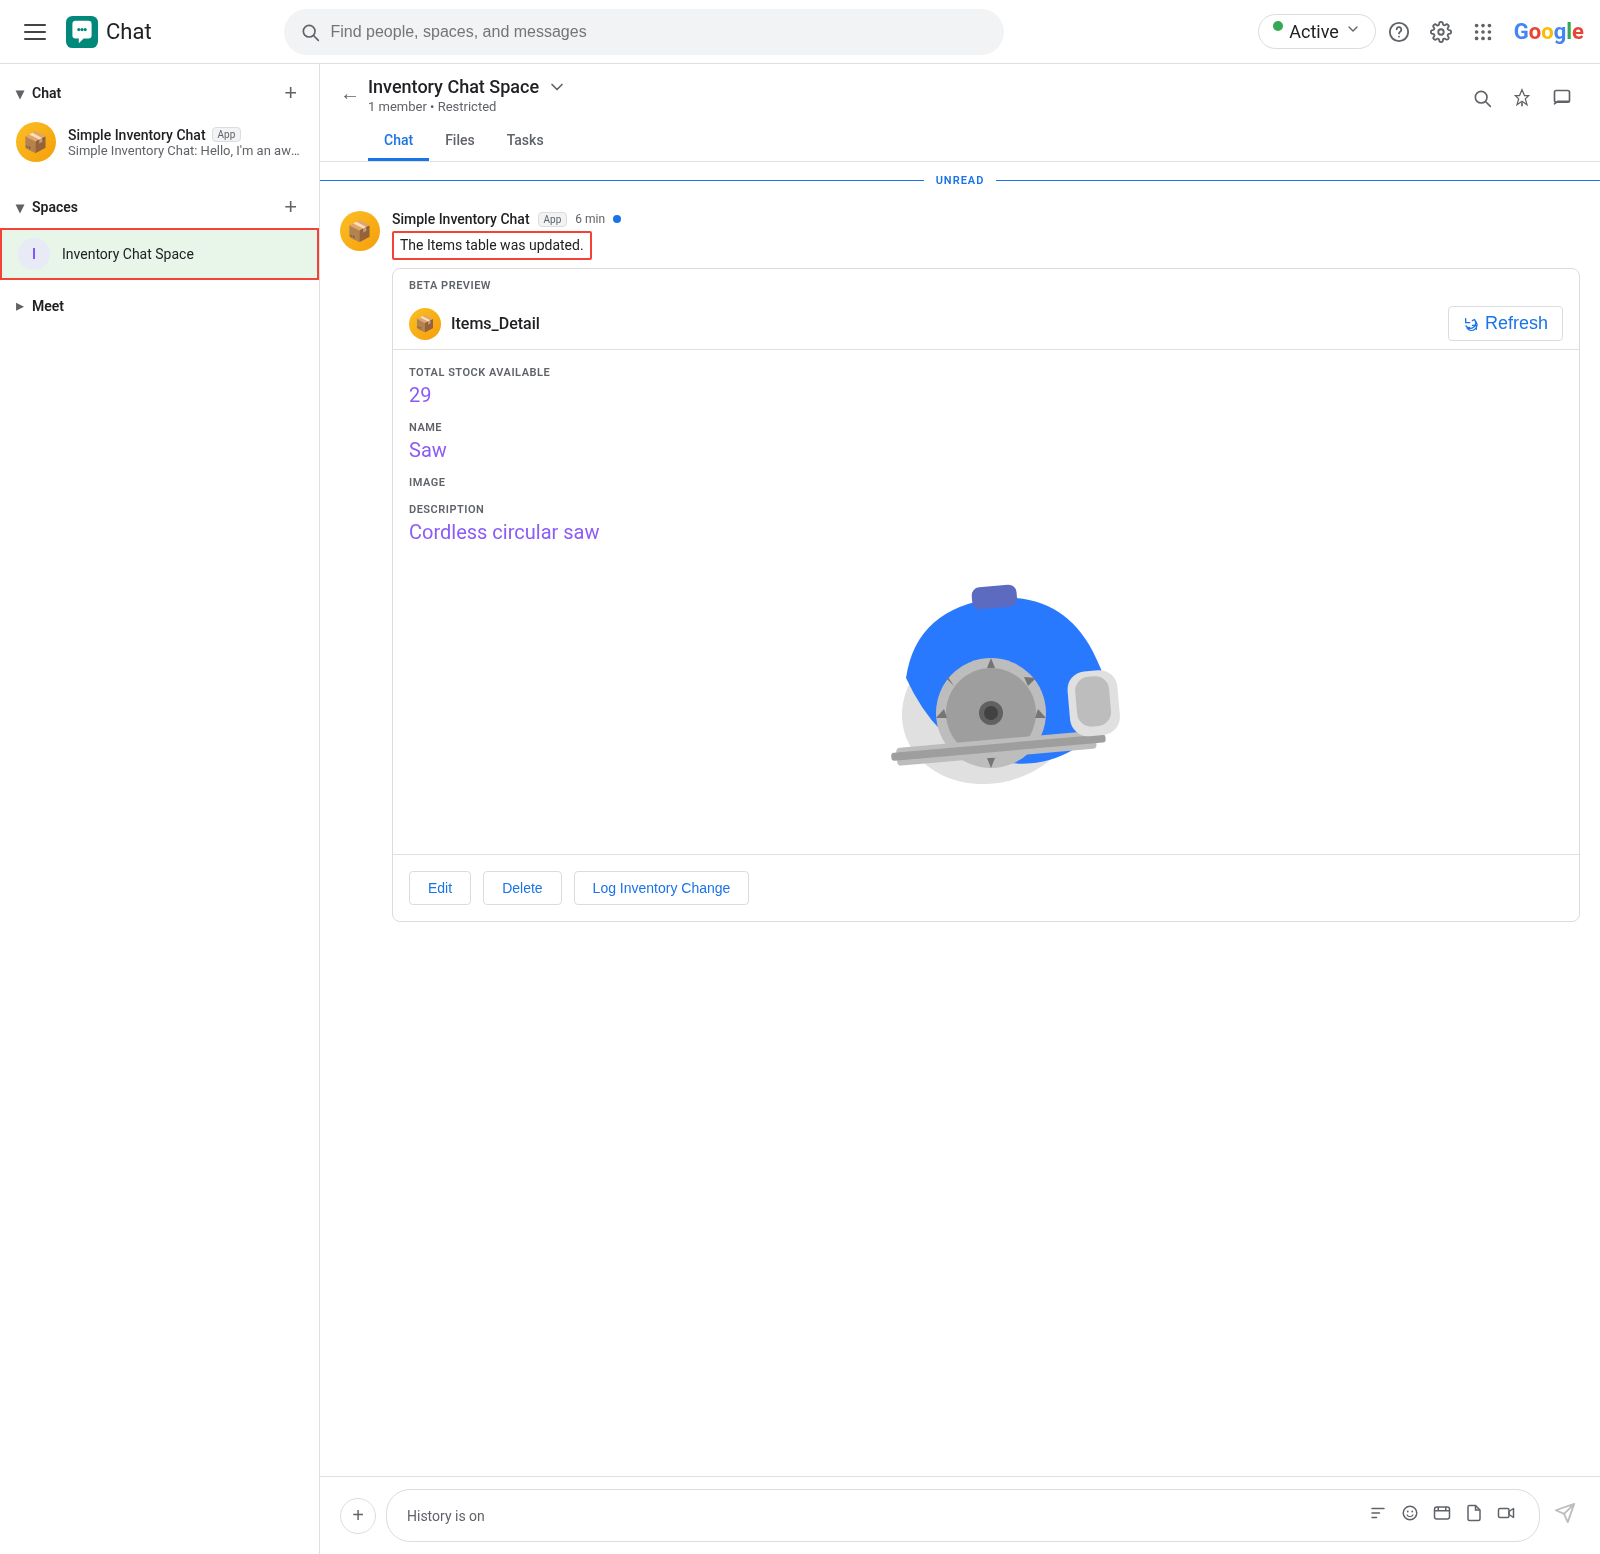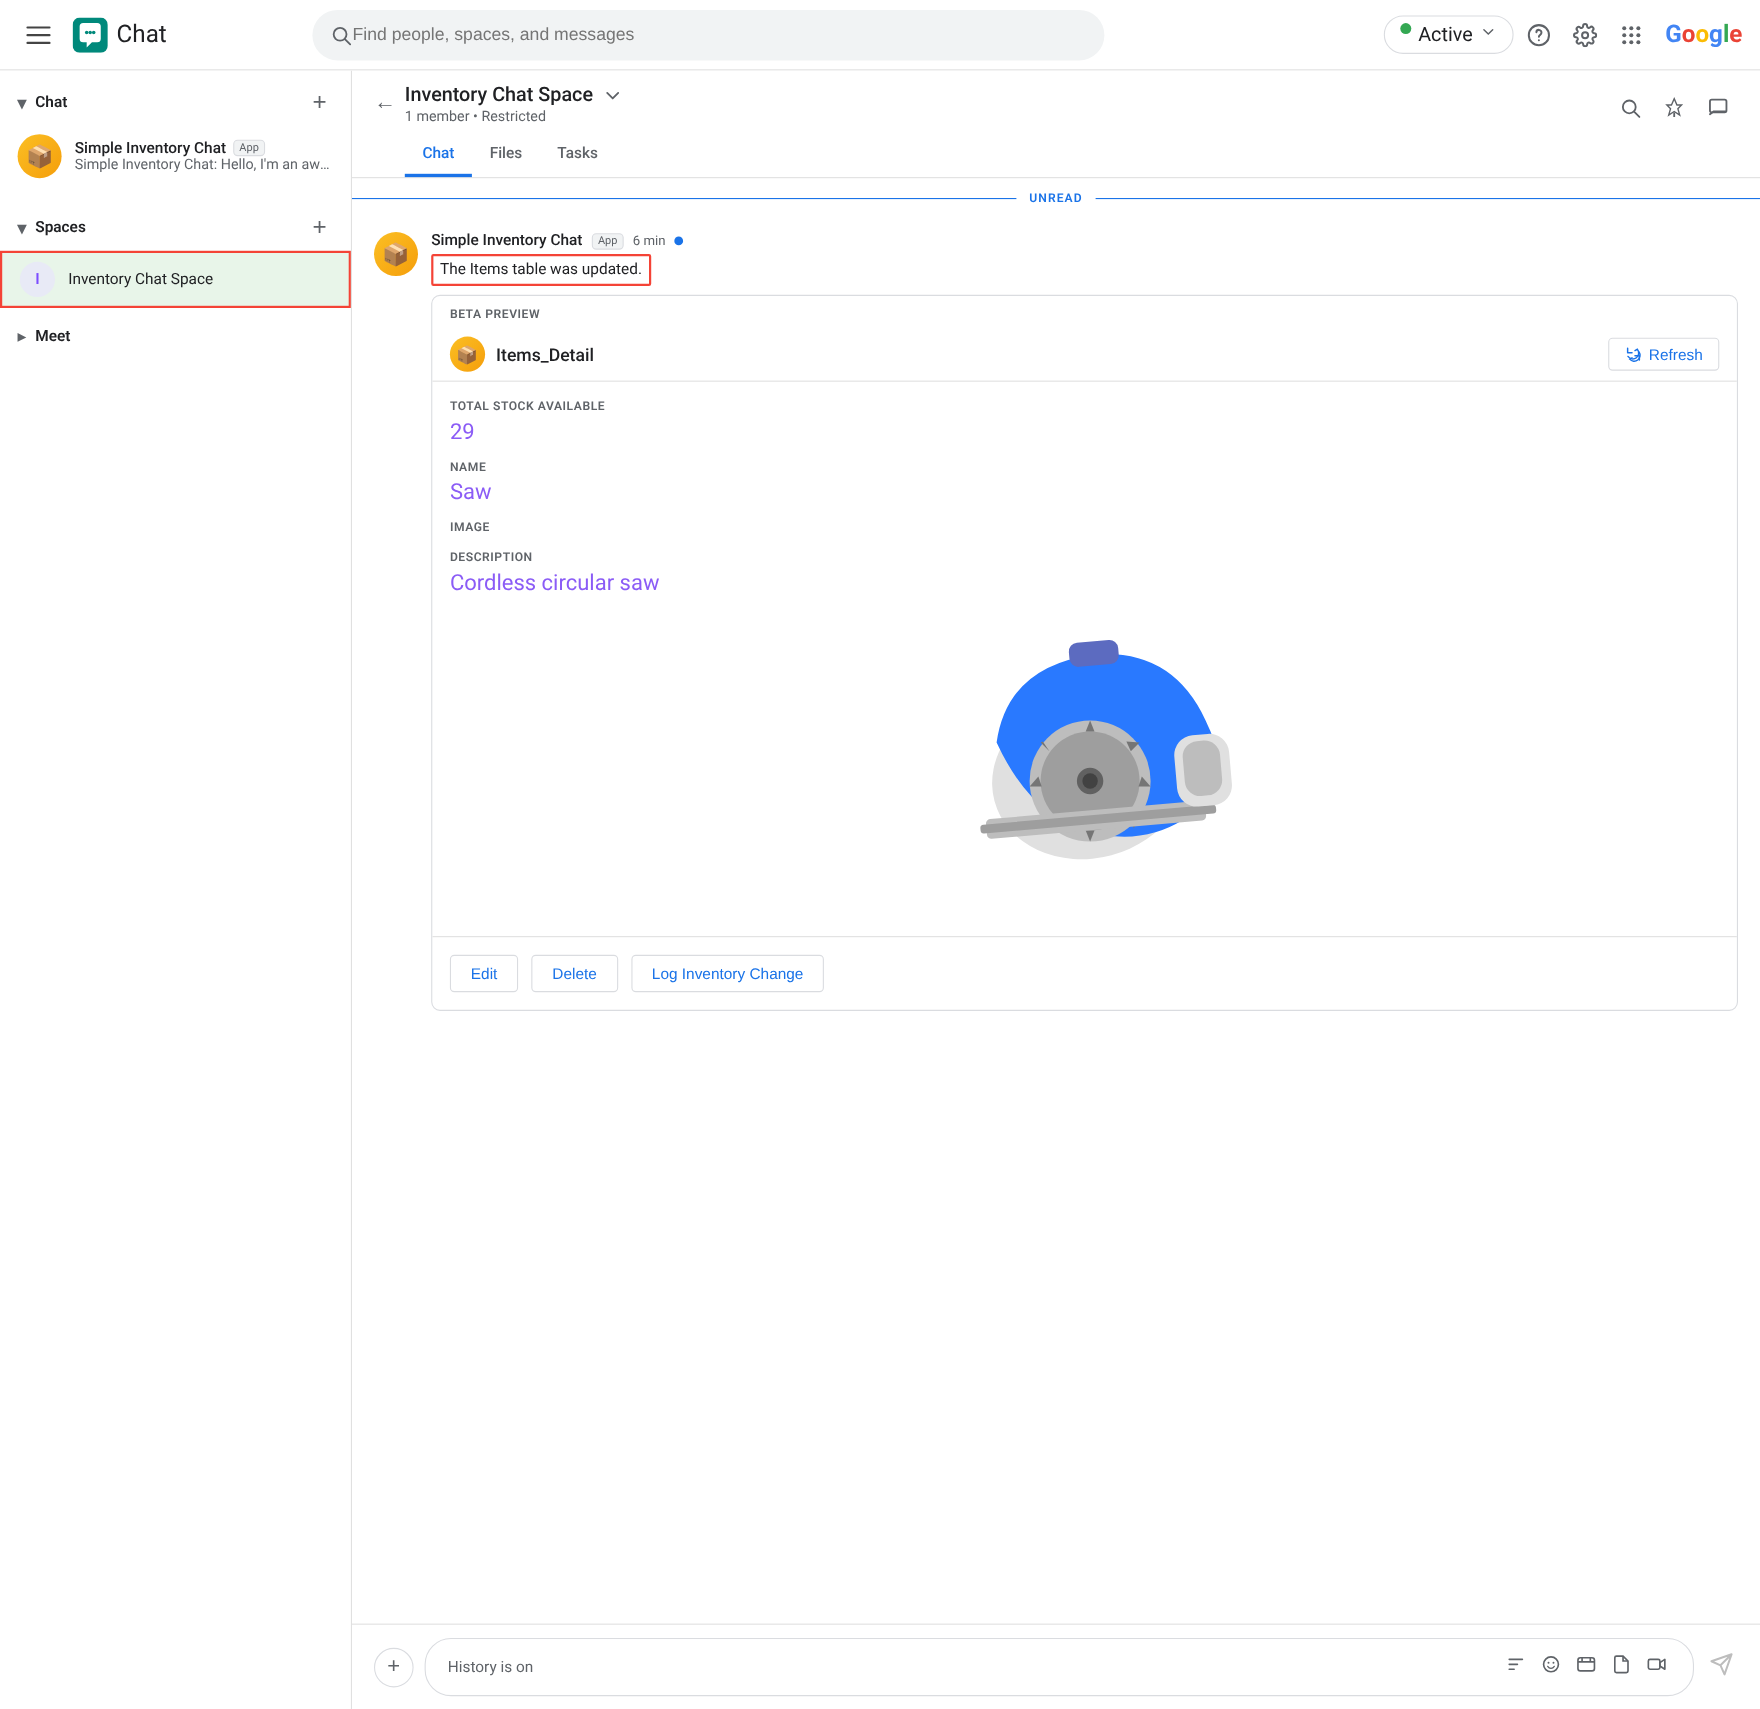--- a/index.html
+++ b/index.html
@@ -13,21 +13,21 @@
     .hamburger-btn { background: none; border: none; cursor: pointer; padding: 8px; border-radius: 50%; display: flex; align-items: center; justify-content: center; }
     .hamburger-icon { display: flex; flex-direction: column; gap: 5px; }
     .hamburger-icon span { display: block; width: 22px; height: 2px; background: #444; border-radius: 1px; }
     .app-logo { display: flex; align-items: center; gap: 8px; text-decoration: none; }
     .chat-icon-svg { width: 32px; height: 32px; }
     .app-title { font-size: 22px; color: #202124; font-weight: 400; }
 
     .search-bar {
       flex: 1; max-width: 720px; margin: 0 auto;
       display: flex; align-items: center;
-      background: #f1f3f4; border-radius: 24px; padding: 0 16px; height: 46px; 
+      background: #f1f3f4; border-radius: 24px; padding: 0 16px; height: 46px; gap: 10px;
     }
     .search-bar input { border: none; background: transparent; font-size: 16px; color: #202124; outline: none; width: 100%; }
     .search-icon-wrap { color: #5f6368; display: flex; }
 
     .header-actions { display: flex; align-items: center; gap: 4px; margin-left: auto; }
     .active-badge {
       display: flex; align-items: flex-start; gap: 6px;
       border: 1px solid #dadce0; border-radius: 20px; padding: 6px 14px; cursor: pointer;
       font-size: 18px; color: #202124;
     }
@@ -149,21 +149,21 @@
     .card-beta { font-size: 11px; color: #5f6368; font-weight: 600; letter-spacing: 0.5px; padding: 10px 16px 6px; }
     .card-header {
       display: flex; align-items: center; justify-content: space-between;
       padding: 8px 16px 8px; border-bottom: 1px solid #e0e0e0;
     }
     .card-title-row { display: flex; align-items: center; gap: 10px; }
     .card-title { font-size: 16px; font-weight: 500; color: #202124; }
     .refresh-btn {
       display: flex; align-items: center; gap: 6px; border: 1px solid #dadce0;
       border-radius: 4px; padding: 6px 14px; cursor: pointer; background: #fff;
-      font-size: 14px; color: #1a73e8; font-weight: 500;
+      font-size: 18px; color: #1a73e8; font-weight: 500;
     }
     .card-body { padding: 16px; }
     .card-field { margin-bottom: 14px; }
     .card-field-label { font-size: 11px; color: #5f6368; font-weight: 600; letter-spacing: 0.5px; text-transform: uppercase; margin-bottom: 4px; }
     .card-field-value { font-size: 20px; color: #8b5cf6; }
 
     .card-image-area {
       display: flex; justify-content: center; align-items: center;
       padding: 20px; min-height: 260px;
     }

